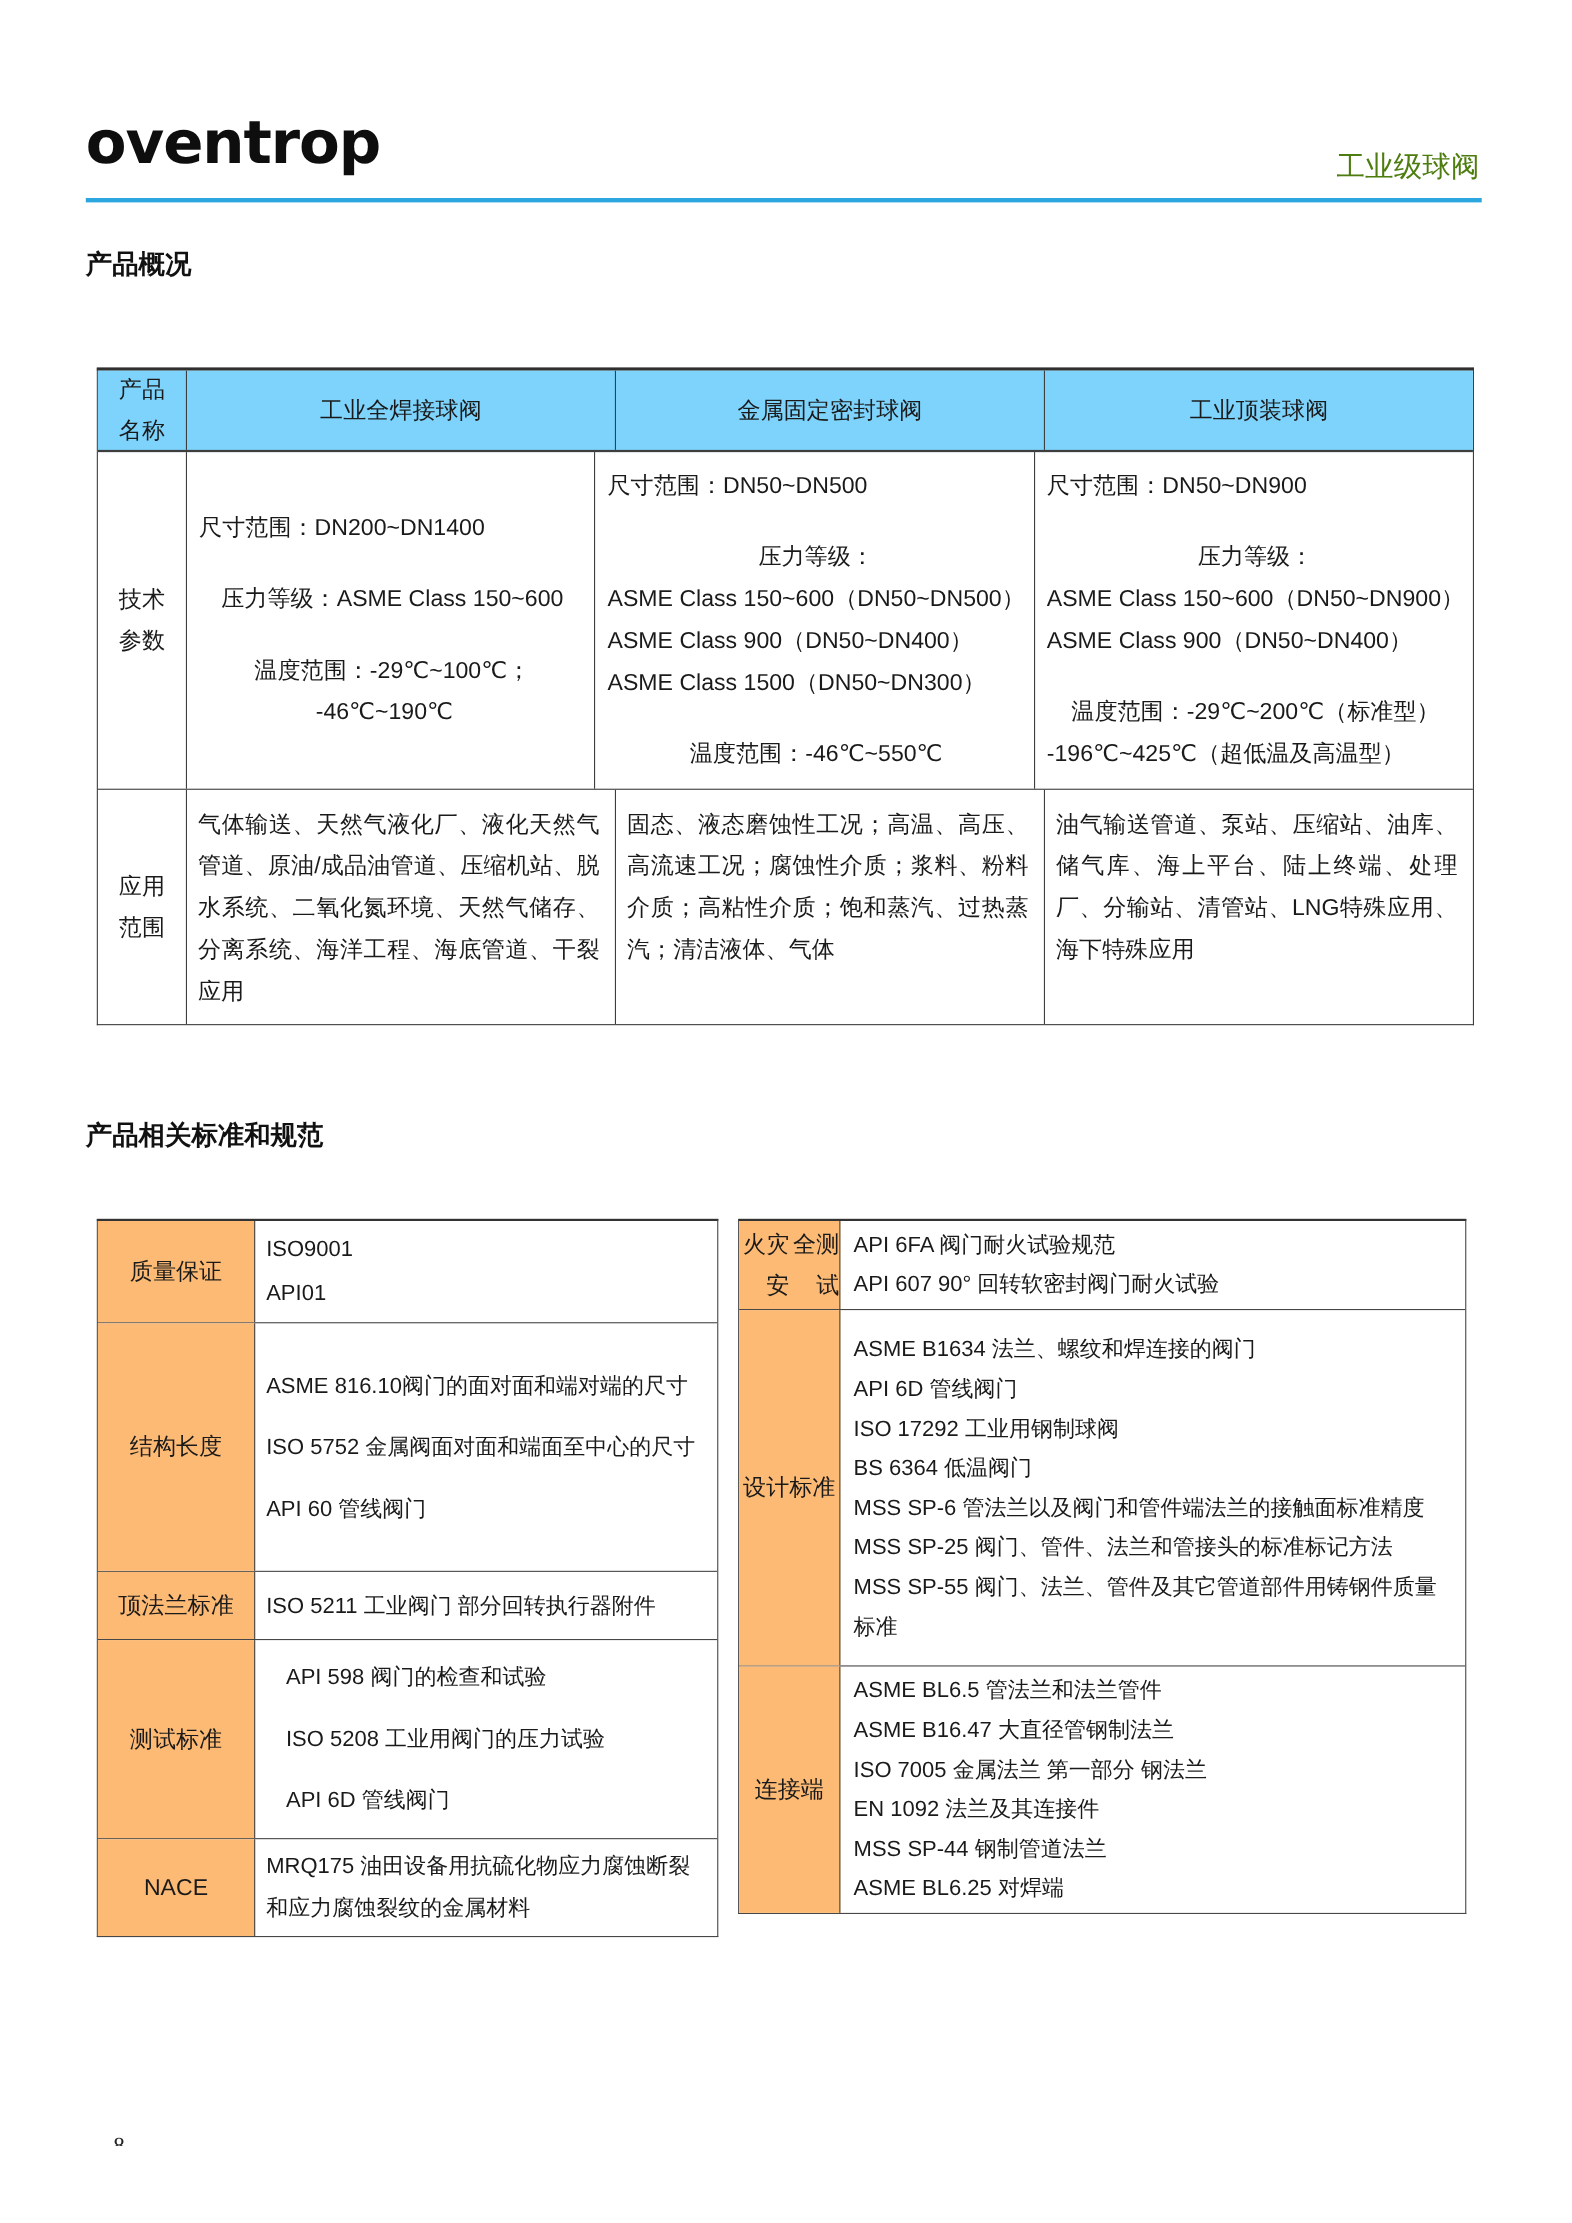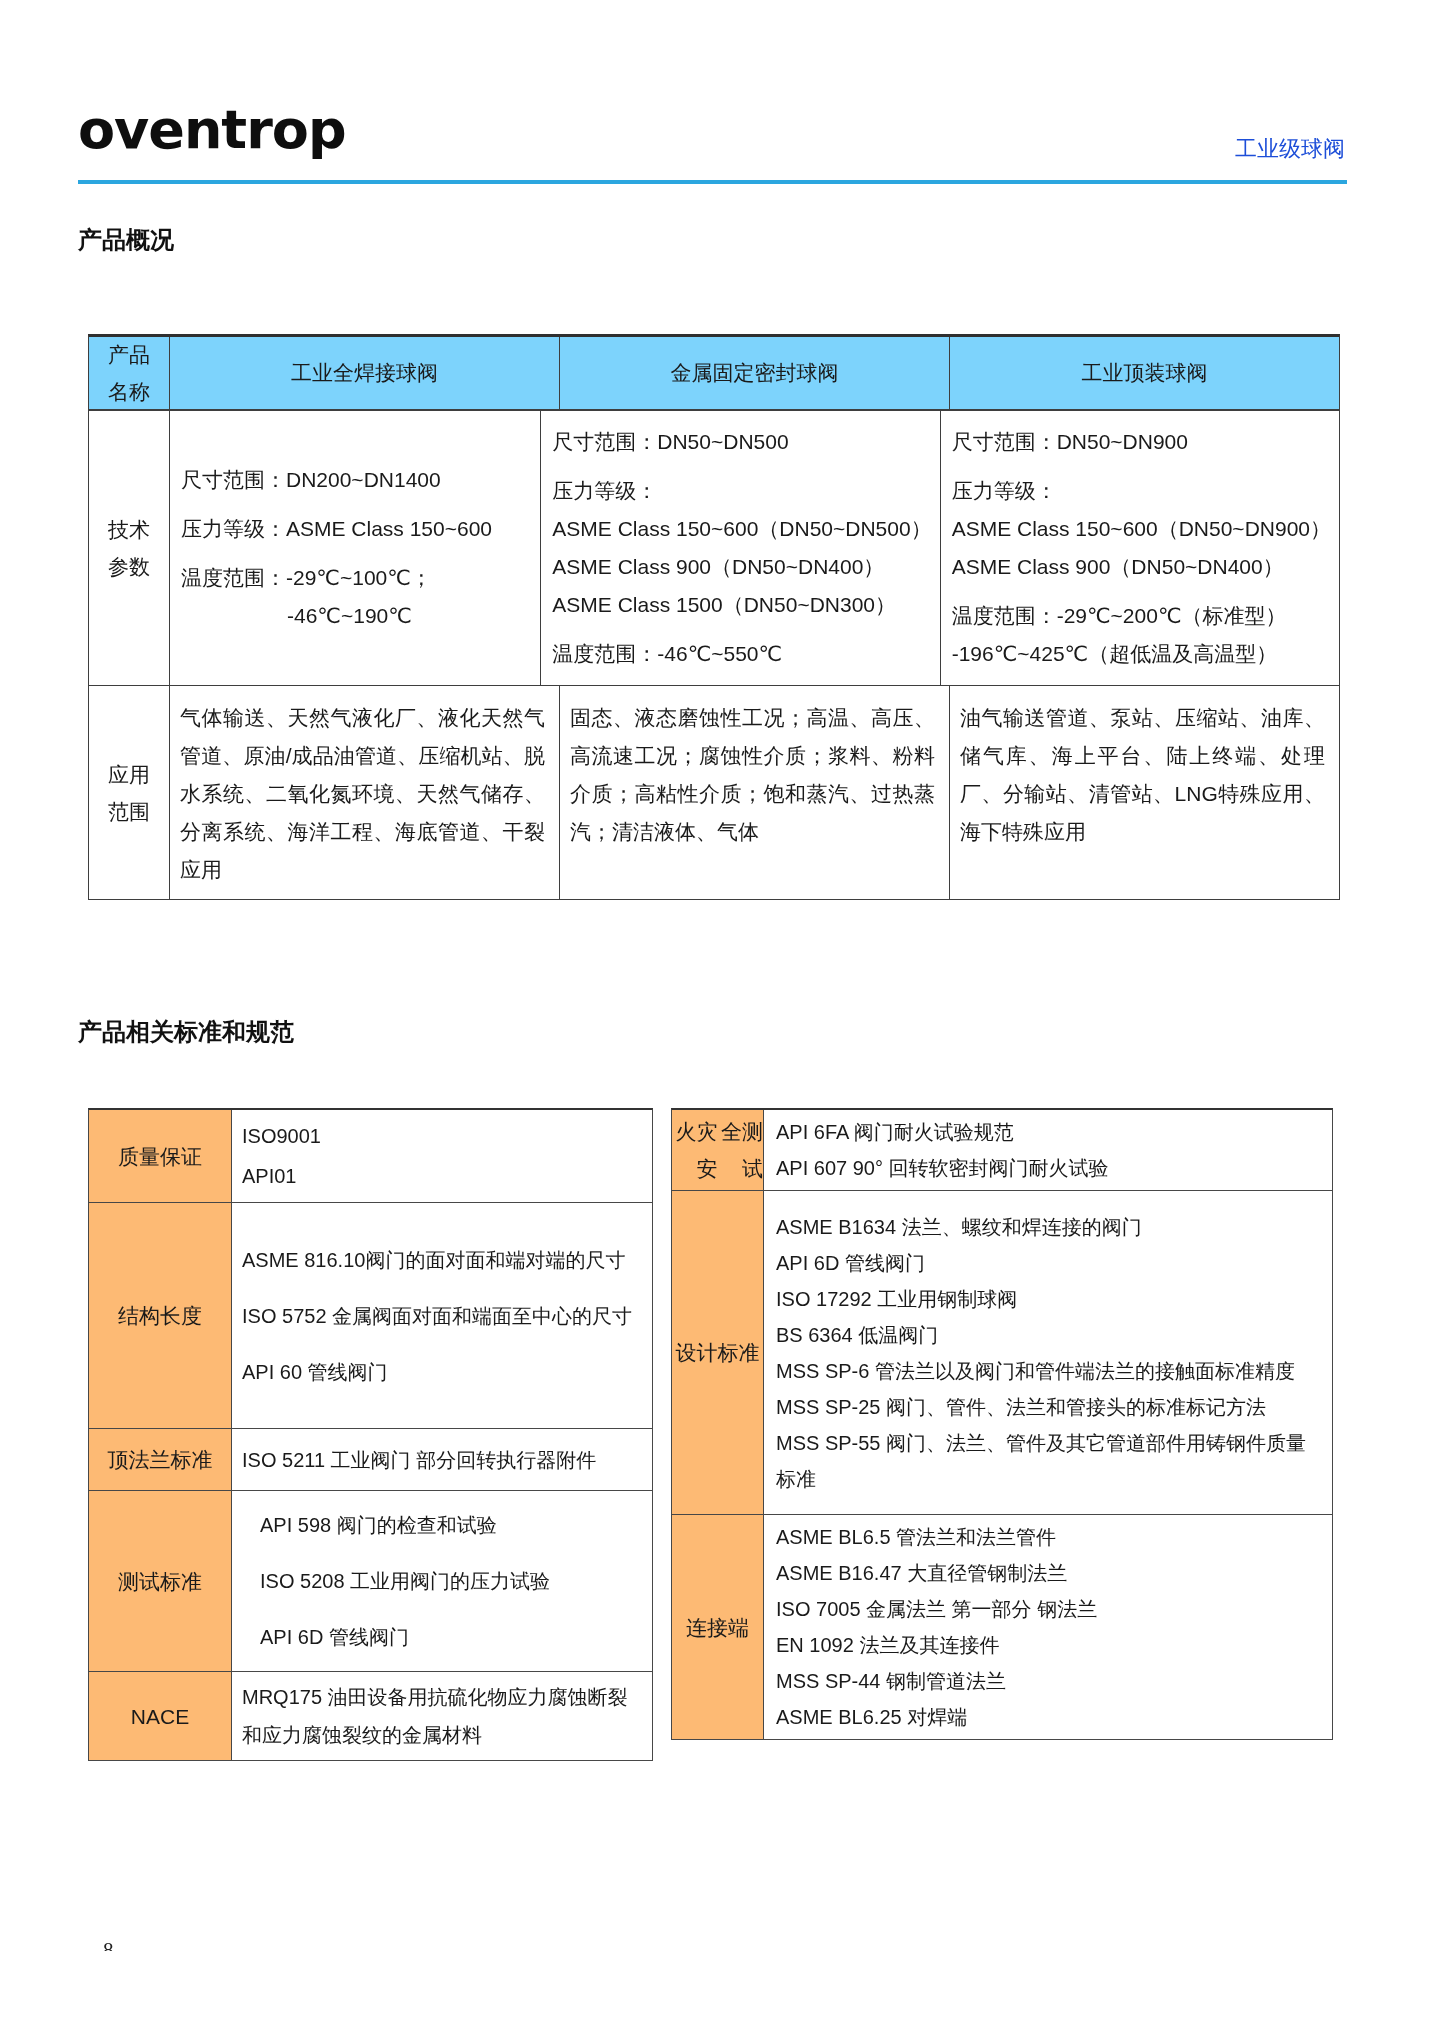--- a/index.html
+++ b/index.html
@@ -11,21 +11,21 @@
     position: relative;
   }
   .page { position: absolute; left: 0; top: 0; width: 1429px; height: 1951px; background: #ffffff; overflow: hidden; }
 
   
   .logo {
     position: absolute; left: 78px; top: 98px;
     font-family: "DejaVu Sans", "Liberation Sans", sans-serif;
     font-size: 54px; font-weight: 600; letter-spacing: -1px; color: #0e0e0e;
   }
-  .topic { position: absolute; top: 134px; right: 84px; font-size: 22px; font-weight: 400; color: #1d4ed8; }
+  .topic { position: absolute; top: 134px; right: 84px; font-size: 26px; font-weight: 400; color: #4d7c0f; }
   .rule { position: absolute; left: 78px; top: 180px; width: 1269px; height: 4px; background: #2ba6df; }
 
   .sec-title { position: absolute; left: 78px; font-size: 24px; font-weight: 700; color: #111; }
 
   
   .t1 {
     position: absolute; left: 88px; top: 334px; width: 1252px;
     border: 1px solid #3e3e3e; border-top: 3px solid #2f2f2f;
     background: #fff;
   }
@@ -39,21 +39,21 @@
   }
   .c-wide { flex: 1; border-left: 1px solid #3e3e3e; }
   .hcell { display: flex; align-items: center; justify-content: center; font-size: 21px; }
   .trow { min-height: 272px; }
   .arow { min-height: 198px; border-top: 1px solid #3e3e3e; }
   .tech-cell {
     display: flex; flex-direction: column; justify-content: center;
     padding: 12px 8px 12px 11px; font-size: 21px;
   }
   .tech-cell .ln { line-height: 38px; white-space: nowrap; }
-  .tech-cell .g { margin-top: 11px; }
+  .tech-cell .g { margin-top: 27px; text-align: center; }
   .tech-cell .ind { padding-left: 106px; }
   .app-cell {
     padding: 13px 14px 10px 10px; font-size: 21px; line-height: 38px;
     text-align: justify;
   }
 
   
   .std { position: absolute; border: 1px solid #474747; border-top: 2px solid #333; background: #fff; }
   .std .row + .row { border-top: 1px solid #474747; }
   .std .lab {

